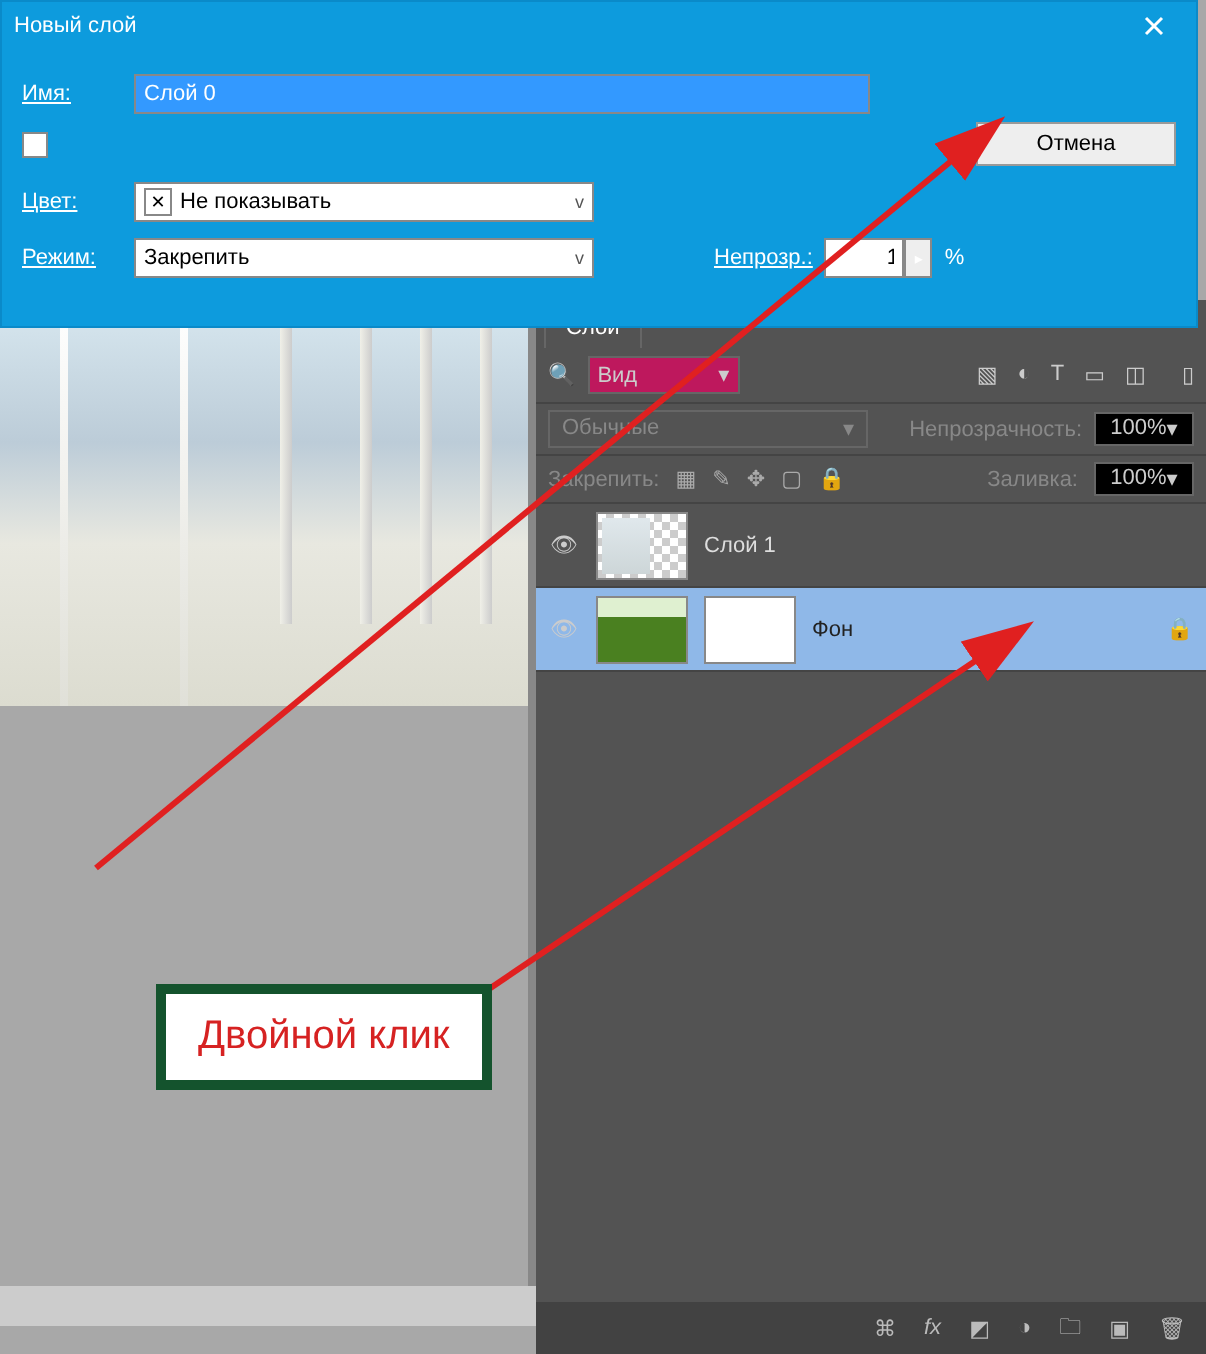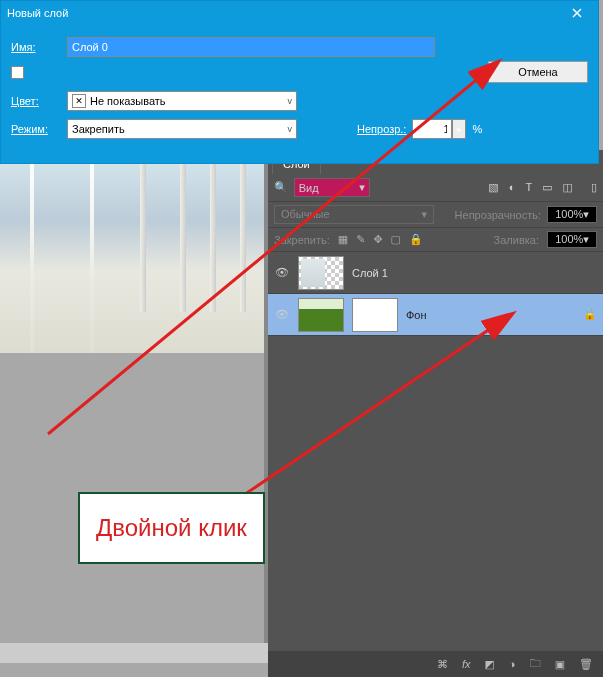--- a/index.html
+++ b/index.html
@@ -69,21 +69,21 @@
 .layer .name { color: #ddd; }
 .layer.active { background: #8fb8e8; }
 .layer.active .name { color: #222; }
 .layer .lock-ic { margin-left: auto; color: #555; }
 
 .panel-bottom { position: absolute; bottom: 0; left: 0; right: 0; height: 26px; background: #424242; display: flex; align-items: center; justify-content: flex-end; gap: 14px; padding: 0 10px; color: #bbb; }
 .panel-bottom span { cursor: pointer; }
 
 
 .arrow-svg { position: absolute; top: 0; left: 0; pointer-events: none; }
-.annotation { position: absolute; left: 78px; top: 492px; background: #fff; padding: 20px 16px; color: #d62222; font-size: 24px; font-family: Arial; border: 2px solid #14532d; }
+.annotation { position: absolute; left: 78px; top: 492px; background: #fff; padding: 10px 16px; color: #d62222; font-size: 20px; font-family: Arial; border: 5px solid #14532d; }
 
 </style>
 </head>
 <body>
 
 <div class="workspace">
   <div class="canvas">
     <div class="t1"></div>
       <div class="t2"></div>
       <div class="t3"></div>

